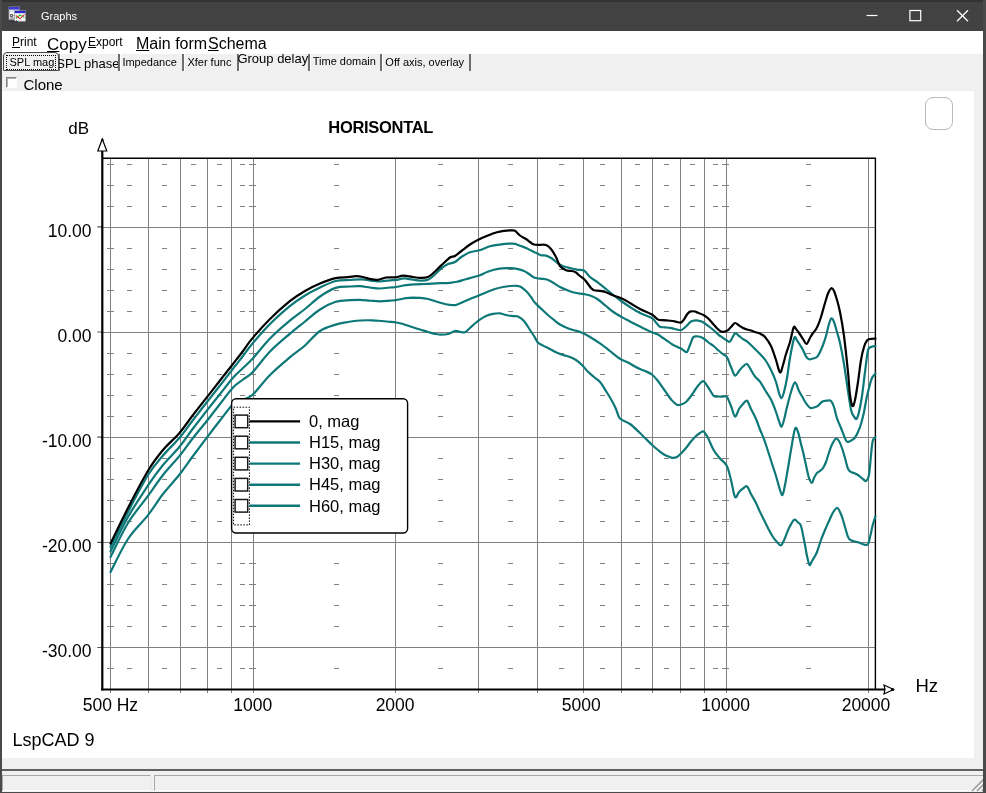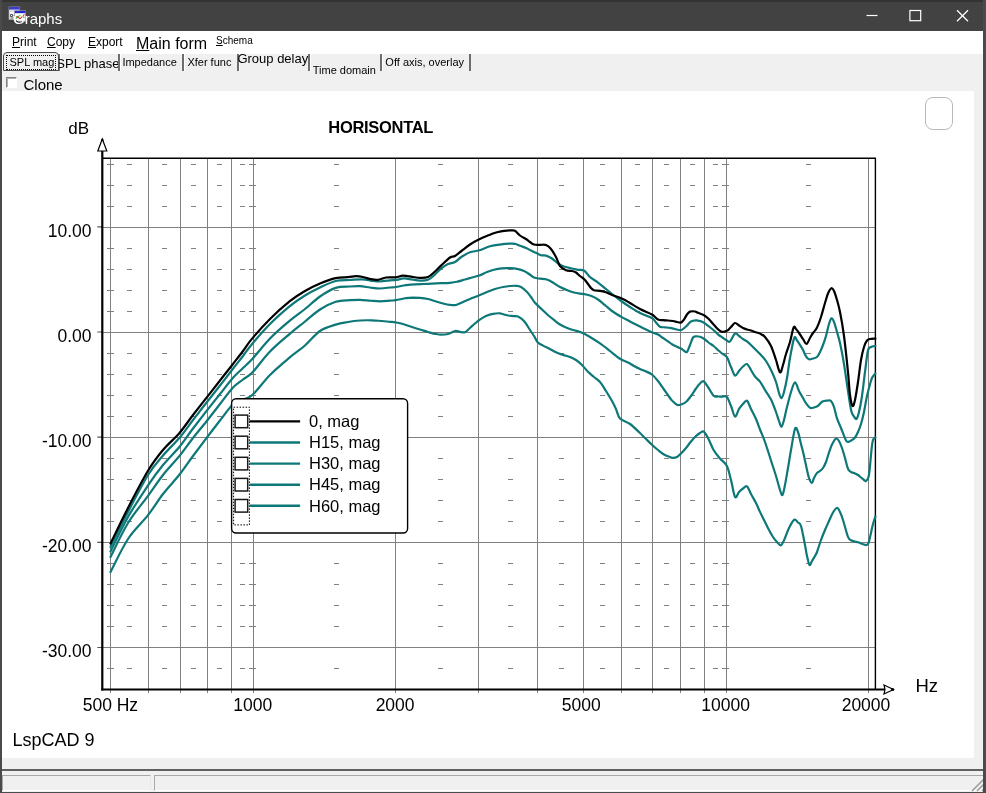--- a/index.html
+++ b/index.html
@@ -13,51 +13,51 @@
  <rect x="1" y="1" width="10.5" height="2.6" fill="#3a3ad0"></rect>
  <rect x="1.8" y="4.2" width="9" height="1.4" fill="#d8d8d8"></rect>
  <path d="M2.5,8.5 h2 v2 h-2 z M2.5,12 h3" stroke="#444" stroke-width="0.9" fill="none"></path>
  <path d="M5.5,9.5 h3 M7,9.5 v3 h2" stroke="#444" stroke-width="0.8" fill="none"></path>
  <rect x="6.7" y="4.8" width="10.8" height="10.4" fill="#ffffff" stroke="#9a9aa8" stroke-width="0.8"></rect>
  <rect x="6.7" y="4.8" width="10.8" height="2.4" fill="#2828c8"></rect>
  <path d="M7.8,12.5 L12,9 L16.5,11.5" stroke="#33bb33" stroke-width="1.1" fill="none"></path>
  <path d="M7.8,9.5 L12,12.8 L16.5,8.3" stroke="#dd3333" stroke-width="1.1" fill="none"></path>
  <path d="M2.5,15.5 h7 l-1.5,-1.2 m1.5,1.2 l-1.5,1.2" stroke="#333" stroke-width="0.8" fill="none"></path>
 </svg>
-<div class="tx" style="left:13px;top:9.5px;color:#fff;font-size:15px">Graphs</div>
+<div class="tx" style="left:41px;top:9.5px;color:#fff;font-size:11px">Graphs</div>
 <svg style="position:absolute;left:851px;top:0" width="135" height="31">
  <line x1="15.5" y1="15.5" x2="26.5" y2="15.5" stroke="#fff" stroke-width="1.2"></line>
  <rect x="58.9" y="10.5" width="10.8" height="10.2" fill="none" stroke="#fff" stroke-width="1.2"></rect>
  <line x1="106" y1="10.2" x2="117" y2="21.2" stroke="#fff" stroke-width="1.3"></line>
  <line x1="117" y1="10.2" x2="106" y2="21.2" stroke="#fff" stroke-width="1.3"></line>
 </svg>
 
 <div style="left:0;top:31px;width:986px;height:22.5px;background:#ffffff"></div>
 <div class="tx" style="left:12px;top:34.5px;font-size:12px"><u>P</u>rint</div>
-<div class="tx" style="left:47px;top:34.5px;font-size:12px"><u>C</u>opy</div>
+<div class="tx" style="left:47px;top:34.5px;font-size:17px"><u>C</u>opy</div>
 <div class="tx" style="left:88px;top:34.5px;font-size:12px"><u>E</u>xport</div>
 <div class="tx" style="left:136px;top:34.5px;font-size:16px"><u>M</u>ain form</div>
-<div class="tx" style="left:216px;top:34.5px;font-size:10px"><u>S</u>chema</div>
+<div class="tx" style="left:208px;top:34.5px;font-size:16px"><u>S</u>chema</div>
 
 <div style="left:0;top:53.5px;width:986px;height:17.5px;background:#f0f0f0"></div>
 <div style="left:58.3px;top:54px;width:2px;height:16.5px;background:#6e6e6e"></div>
 <div style="left:60.3px;top:54px;width:1.2px;height:16.5px;background:#ffffff"></div>
 <div class="tx" style="left:87.9px;top:55.5px;font-size:13px;transform:translateX(-50%)">SPL phase</div>
 <div style="left:117.6px;top:54px;width:2px;height:16.5px;background:#6e6e6e"></div>
 <div style="left:119.6px;top:54px;width:1.2px;height:16.5px;background:#ffffff"></div>
 <div class="tx" style="left:149.6px;top:55.5px;font-size:11px;transform:translateX(-50%)">Impedance</div>
 <div style="left:181.5px;top:54px;width:2px;height:16.5px;background:#6e6e6e"></div>
 <div style="left:183.5px;top:54px;width:1.2px;height:16.5px;background:#ffffff"></div>
 <div class="tx" style="left:209.4px;top:55.5px;font-size:11px;transform:translateX(-50%)">Xfer func</div>
 <div style="left:237.3px;top:54px;width:2px;height:16.5px;background:#6e6e6e"></div>
 <div style="left:239.3px;top:54px;width:1.2px;height:16.5px;background:#ffffff"></div>
 <div class="tx" style="left:272.8px;top:51px;font-size:13px;transform:translateX(-50%)">Group delay</div>
 <div style="left:308.3px;top:54px;width:2px;height:16.5px;background:#6e6e6e"></div>
 <div style="left:310.3px;top:54px;width:1.2px;height:16.5px;background:#ffffff"></div>
-<div class="tx" style="left:344.3px;top:64px;font-size:11px;transform:translateX(-50%)">Time domain</div>
+<div class="tx" style="left:344.3px;top:55px;font-size:11px;transform:translateX(-50%)">Time domain</div>
 <div style="left:380.3px;top:54px;width:2px;height:16.5px;background:#6e6e6e"></div>
 <div style="left:382.3px;top:54px;width:1.2px;height:16.5px;background:#ffffff"></div>
 <div class="tx" style="left:424.7px;top:55.5px;font-size:11px;transform:translateX(-50%)">Off axis, overlay</div>
 <div style="left:469.1px;top:54px;width:2px;height:16.5px;background:#6e6e6e"></div>
 
 <div style="left:2.5px;top:52px;width:56px;height:19px;background:#f0f0f0;border:1px solid #4a4a4a;border-radius:4px 4px 0 0"></div>
 <div style="left:5.5px;top:55px;width:50px;height:14.5px;border:1px dotted #000"></div>
 <div class="tx" style="left:9.5px;top:55.5px;font-size:11px">SPL mag</div>
 
 <div style="left:6px;top:76.5px;width:11px;height:11px;background:#fff;border:1px solid;border-color:#848484 #fdfdfd #fdfdfd #848484;box-shadow:inset 1px 1px 0 #b0b0b0"></div>

